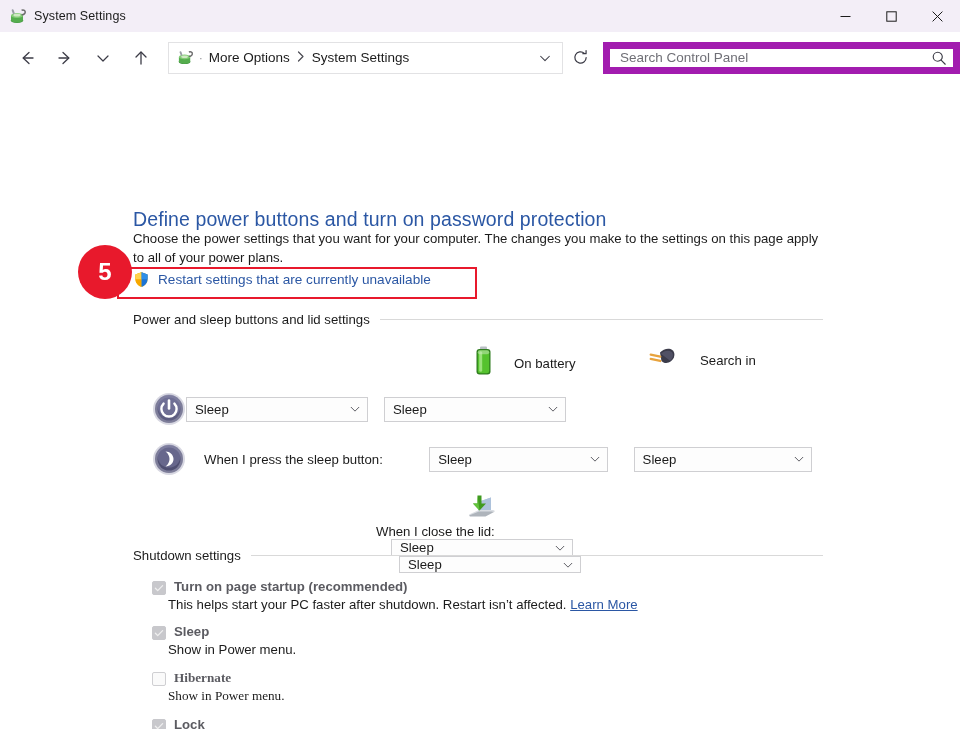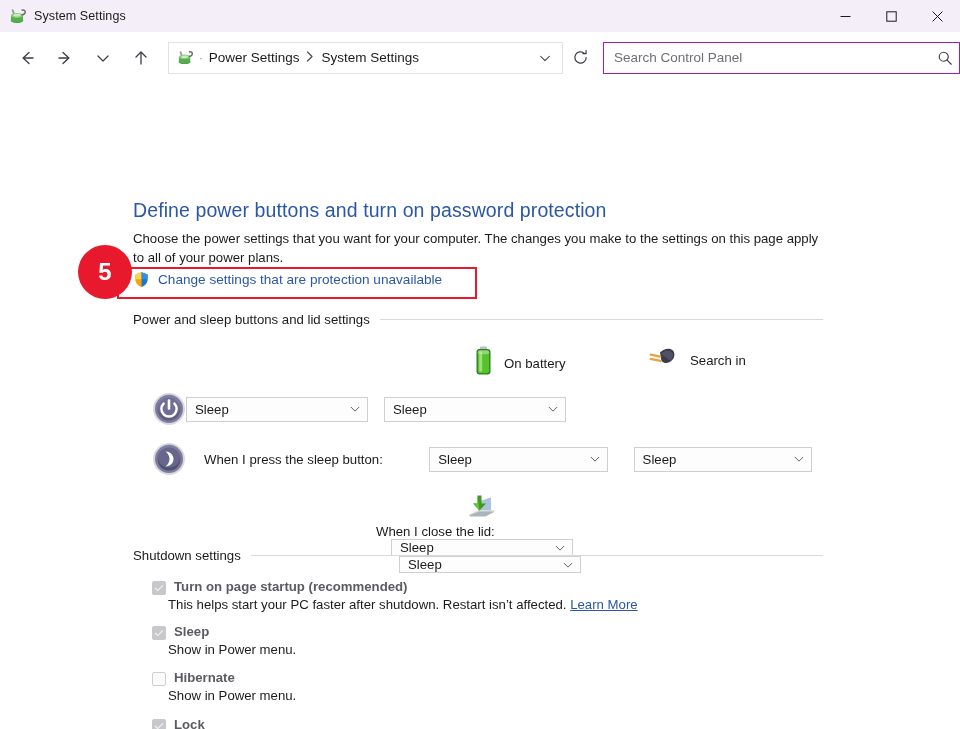--- a/index.html
+++ b/index.html
@@ -91,21 +91,21 @@
     width: 34px; height: 34px;
     display: flex; align-items: center; justify-content: center;
     color: #3b3b46;
   }
 
   .searchbox {
     flex: 1;
     height: 32px;
     margin-left: 6px;
     margin-right: 0px;
-    border: 1px solid #a21caf;
+    border: 7px solid #a21caf;
     background: #fff;
     display: flex;
     align-items: center;
     padding: 0 6px 0 10px;
   }
   .searchbox input {
     flex: 1;
     border: none; outline: none;
     font-family: inherit;
     font-size: 13.5px;
@@ -115,21 +115,21 @@
   .searchbox input::placeholder { color: #6f6f76; }
   .search-icon { color:#3b3b46; display:flex; align-items:center; }
 
   
   .content {
     position: relative;
     padding: 0;
   }
   .page-title {
     position: absolute;
-    left: 133px; top: 115px;
+    left: 133px; top: 124px;
     font-size: 19.5px;
     color: #2b57a4;
     letter-spacing: .1px;
     font-weight: 400;
   }
   .page-desc {
     position: absolute;
     left: 133px; top: 145px;
     width: 690px;
     font-size: 13.2px;
@@ -187,21 +187,21 @@
   .group-head .gh-rule {
     flex: 1;
     height: 1px;
     background: #d9d9d9;
   }
 
   
   .source-hdr {
     position: absolute;
     top: 262px;
-    display: flex; align-items: center; gap: 12px;
+    display: flex; align-items: center; gap: 22px;
   }
   .source-hdr .src-label {
     font-size: 13.2px; color: #1b1b1b;
   }
 
   
   .setting-row {
     position: absolute;
     left: 152px;
     width: 660px;
@@ -333,21 +333,21 @@
       <svg width="17" height="17" viewBox="0 0 18 18">
         <ellipse cx="8" cy="13.4" rx="6.2" ry="2.6" fill="#3f8f3f"></ellipse>
         <path d="M2 8.4h12v4.6c0 1.5-2.7 2.6-6 2.6s-6-1.1-6-2.6z" fill="#55ad4e"></path>
         <ellipse cx="8" cy="8.4" rx="6" ry="2.5" fill="#85cc78"></ellipse>
         <ellipse cx="8" cy="8.2" rx="3.6" ry="1.4" fill="#cfe9c3"></ellipse>
         <path d="M12.6 3.2c2.2-.9 3.9.4 3.6 2.1-.3 1.8-2.2 2.6-3.6 2.3" fill="none" stroke="#6b6b6b" stroke-width="1.5"></path>
         <rect x="3.2" y="2.2" width="2" height="5" rx="1" fill="#9aa0a6" transform="rotate(-20 4.2 4.7)"></rect>
       </svg>
     </span>
     <span class="crumb-dot">·</span>
-    <span class="crumb">Power Settings</span>
+    <span class="crumb">More Options</span>
     <span class="crumb-sep">
       <svg width="8" height="11" viewBox="0 0 8 11">
           <path d="M1.5 1l4.5 4.5L1.5 10" fill="none" stroke="currentColor" stroke-width="1.2" stroke-linecap="round" stroke-linejoin="round"></path>
         </svg>
     </span>
     <span class="crumb">System Settings</span>
     <span class="crumb-spacer"></span>
     <span class="crumb-chevron">
       <svg width="14" height="14" viewBox="0 0 16 16">
           <path d="M3 6l5 5 5-5" fill="none" stroke="currentColor" stroke-width="1.2" stroke-linecap="round" stroke-linejoin="round"></path>
@@ -383,21 +383,21 @@
   <div class="elevate-row">
     <span class="shield-ico">
       <svg width="17" height="17" viewBox="0 0 18 18">
         <path d="M9 1.2L2.6 3.6v5.1c0 4 2.8 6.9 6.4 8.1 3.6-1.2 6.4-4.1 6.4-8.1V3.6z" fill="#ffc20e"></path>
         <path d="M9 1.2L2.6 3.6v5.1c0 4 2.8 6.9 6.4 8.1z" fill="#f7a700"></path>
         <path d="M9 1.2v15.6c3.6-1.2 6.4-4.1 6.4-8.1V3.6z" fill="#1b74d6"></path>
         <path d="M2.6 3.6L9 1.2v7.6H2.6z" fill="#ffd34d"></path>
         <path d="M9 8.8h6.4V3.6L9 1.2z" fill="#2f8fe8"></path>
       </svg>
     </span>
-    <span class="elevate-link">Change settings that are protection unavailable</span>
+    <span class="elevate-link">Restart settings that are currently unavailable</span>
   </div>
 
   <div class="step-badge">5</div>
 
   <div class="group-head" style="top:228px;">
     <span class="gh-label">Power and sleep buttons and lid settings</span>
     <span class="gh-rule"></span>
   </div>
 
   <div class="source-hdr" style="left:475px;">
@@ -538,21 +538,21 @@
       <span class="cbox checked">
         <svg width="10" height="10" viewBox="0 0 10 10">
             <path d="M1.4 5.2l2.3 2.4 4.9-5" fill="none" stroke="#efefef" stroke-width="1.3" stroke-linecap="round" stroke-linejoin="round"></path>
           </svg>
       </span>
       <span class="chk-label">Sleep</span>
     </div>
     <div class="chk-sub">Show in Power menu.</div>
   </div>
 
-  <div class="chk-item" style="top:586px;">
+  <div class="chk-item" style="top:586px;font-family:Liberation Serif, serif;">
     <div class="chk-line">
       <span class="cbox unchecked"></span>
       <span class="chk-label">Hibernate</span>
     </div>
     <div class="chk-sub">Show in Power menu.</div>
   </div>
 
   <div class="chk-item" style="top:633px;">
     <div class="chk-line">
       <span class="cbox checked">

